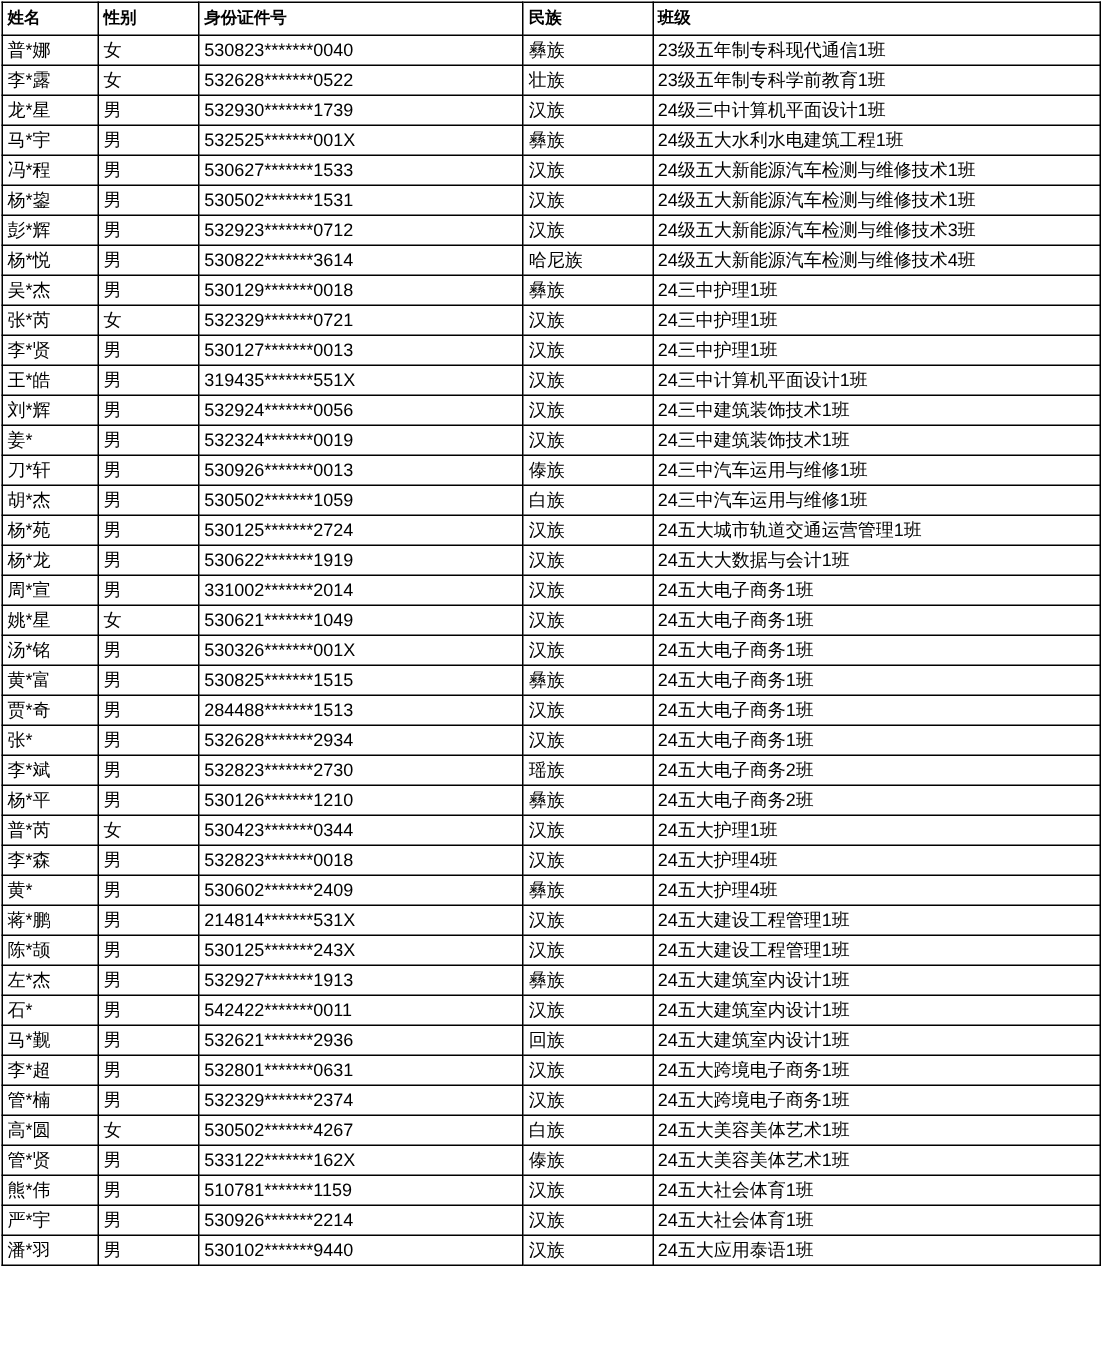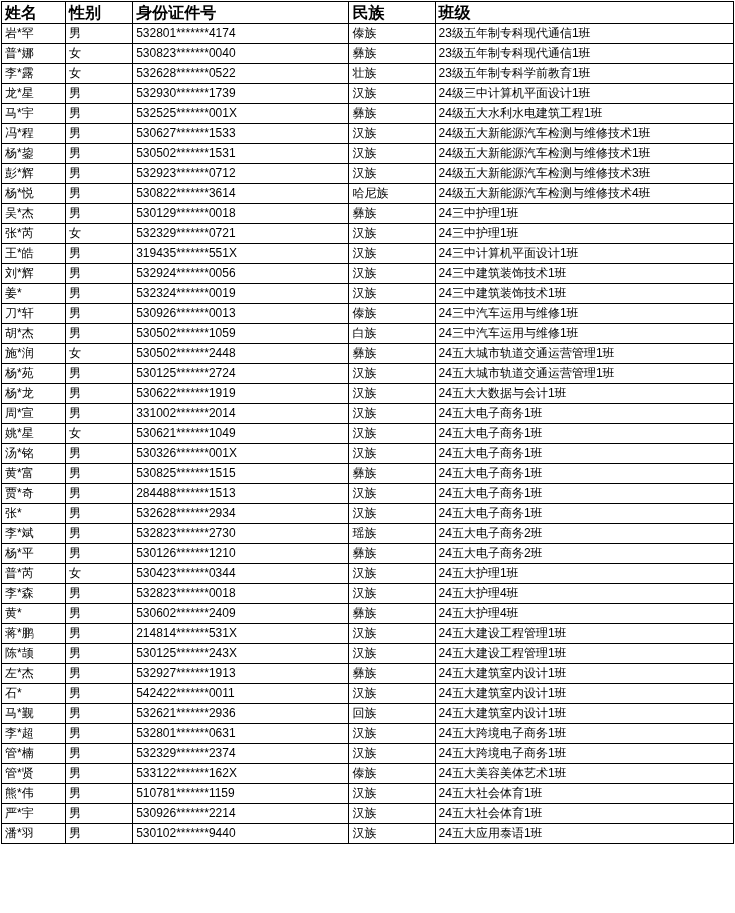--- a/index.html
+++ b/index.html
@@ -25,21 +25,21 @@
     height: 19px;
     line-height: 19px;
     font-size: 12px;
     white-space: nowrap;
     overflow: hidden;
     text-align: left;
     vertical-align: middle;
   }
   table.roster thead th {
     font-weight: bold;
-    font-size: 16px;
+    font-size: 11px;
     height: 21px;
     line-height: 21px;
   }
   col.c-name   { width: 64px; }
   col.c-gender { width: 67px; }
   col.c-id     { width: 216px; }
   col.c-ethnic { width: 86px; }
   col.c-class  { width: 298px; }
   .cell-id {
     font-family: "Liberation Sans", "DejaVu Sans", sans-serif;
@@ -62,27 +62,20 @@
     <tr>
       <th>姓名</th>
       <th>性别</th>
       <th>身份证件号</th>
       <th>民族</th>
       <th>班级</th>
     </tr>
   </thead>
   <tbody id="roster-body">
       <tr>
-        <td class="cell-name">岩*罕</td>
-        <td class="cell-gender">男</td>
-        <td class="cell-id">532801*******4174</td>
-        <td class="cell-ethnic">傣族</td>
-        <td class="cell-class">23级五年制专科现代通信1班</td>
-      </tr>
-      <tr>
         <td class="cell-name">普*娜</td>
         <td class="cell-gender">女</td>
         <td class="cell-id">530823*******0040</td>
         <td class="cell-ethnic">彝族</td>
         <td class="cell-class">23级五年制专科现代通信1班</td>
       </tr>
       <tr>
         <td class="cell-name">李*露</td>
         <td class="cell-gender">女</td>
         <td class="cell-id">532628*******0522</td>
@@ -139,20 +132,27 @@
         <td class="cell-class">24三中护理1班</td>
       </tr>
       <tr>
         <td class="cell-name">张*芮</td>
         <td class="cell-gender">女</td>
         <td class="cell-id">532329*******0721</td>
         <td class="cell-ethnic">汉族</td>
         <td class="cell-class">24三中护理1班</td>
       </tr>
       <tr>
+        <td class="cell-name">李*贤</td>
+        <td class="cell-gender">男</td>
+        <td class="cell-id">530127*******0013</td>
+        <td class="cell-ethnic">汉族</td>
+        <td class="cell-class">24三中护理1班</td>
+      </tr>
+      <tr>
         <td class="cell-name">王*皓</td>
         <td class="cell-gender">男</td>
         <td class="cell-id">319435*******551X</td>
         <td class="cell-ethnic">汉族</td>
         <td class="cell-class">24三中计算机平面设计1班</td>
       </tr>
       <tr>
         <td class="cell-name">刘*辉</td>
         <td class="cell-gender">男</td>
         <td class="cell-id">532924*******0056</td>
@@ -174,27 +174,20 @@
         <td class="cell-class">24三中汽车运用与维修1班</td>
       </tr>
       <tr>
         <td class="cell-name">胡*杰</td>
         <td class="cell-gender">男</td>
         <td class="cell-id">530502*******1059</td>
         <td class="cell-ethnic">白族</td>
         <td class="cell-class">24三中汽车运用与维修1班</td>
       </tr>
       <tr>
-        <td class="cell-name">施*润</td>
-        <td class="cell-gender">女</td>
-        <td class="cell-id">530502*******2448</td>
-        <td class="cell-ethnic">彝族</td>
-        <td class="cell-class">24五大城市轨道交通运营管理1班</td>
-      </tr>
-      <tr>
         <td class="cell-name">杨*苑</td>
         <td class="cell-gender">男</td>
         <td class="cell-id">530125*******2724</td>
         <td class="cell-ethnic">汉族</td>
         <td class="cell-class">24五大城市轨道交通运营管理1班</td>
       </tr>
       <tr>
         <td class="cell-name">杨*龙</td>
         <td class="cell-gender">男</td>
         <td class="cell-id">530622*******1919</td>
@@ -319,20 +312,27 @@
         <td class="cell-id">532801*******0631</td>
         <td class="cell-ethnic">汉族</td>
         <td class="cell-class">24五大跨境电子商务1班</td>
       </tr>
       <tr>
         <td class="cell-name">管*楠</td>
         <td class="cell-gender">男</td>
         <td class="cell-id">532329*******2374</td>
         <td class="cell-ethnic">汉族</td>
         <td class="cell-class">24五大跨境电子商务1班</td>
+      </tr>
+      <tr>
+        <td class="cell-name">高*圆</td>
+        <td class="cell-gender">女</td>
+        <td class="cell-id">530502*******4267</td>
+        <td class="cell-ethnic">白族</td>
+        <td class="cell-class">24五大美容美体艺术1班</td>
       </tr>
       <tr>
         <td class="cell-name">管*贤</td>
         <td class="cell-gender">男</td>
         <td class="cell-id">533122*******162X</td>
         <td class="cell-ethnic">傣族</td>
         <td class="cell-class">24五大美容美体艺术1班</td>
       </tr>
       <tr>
         <td class="cell-name">熊*伟</td>

